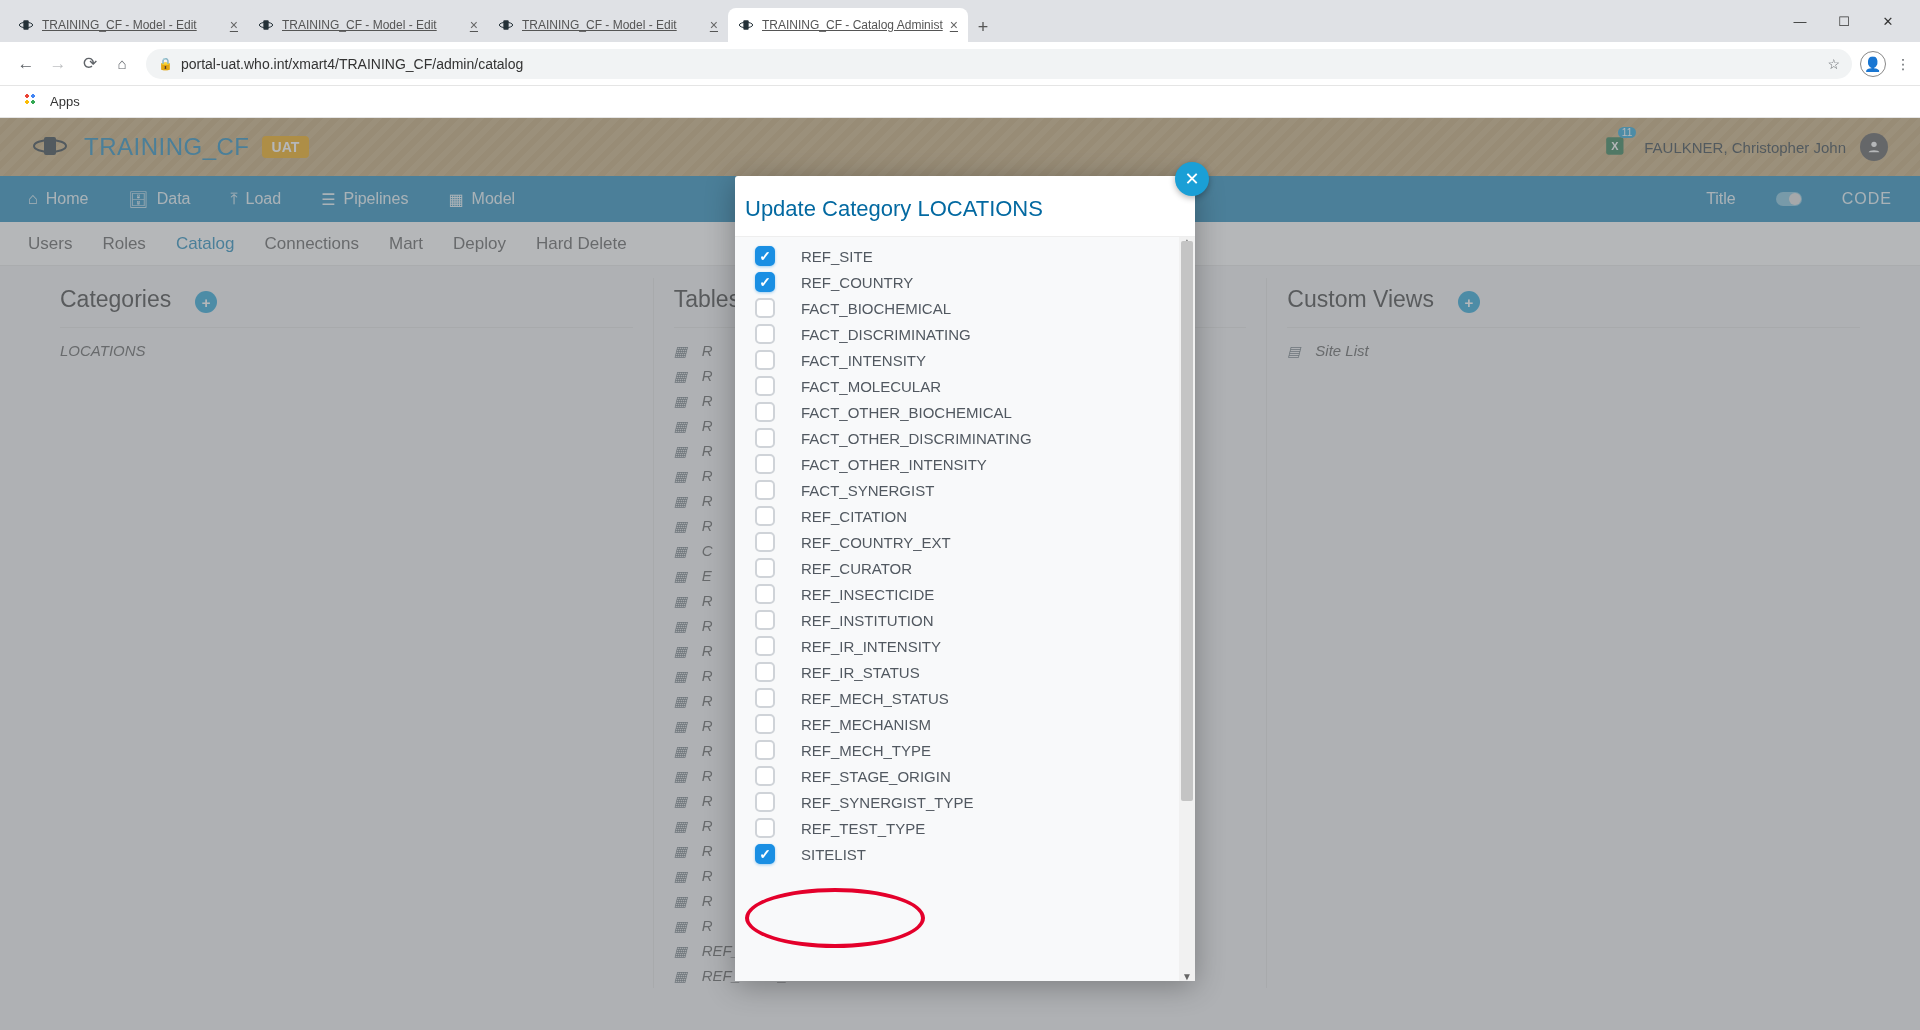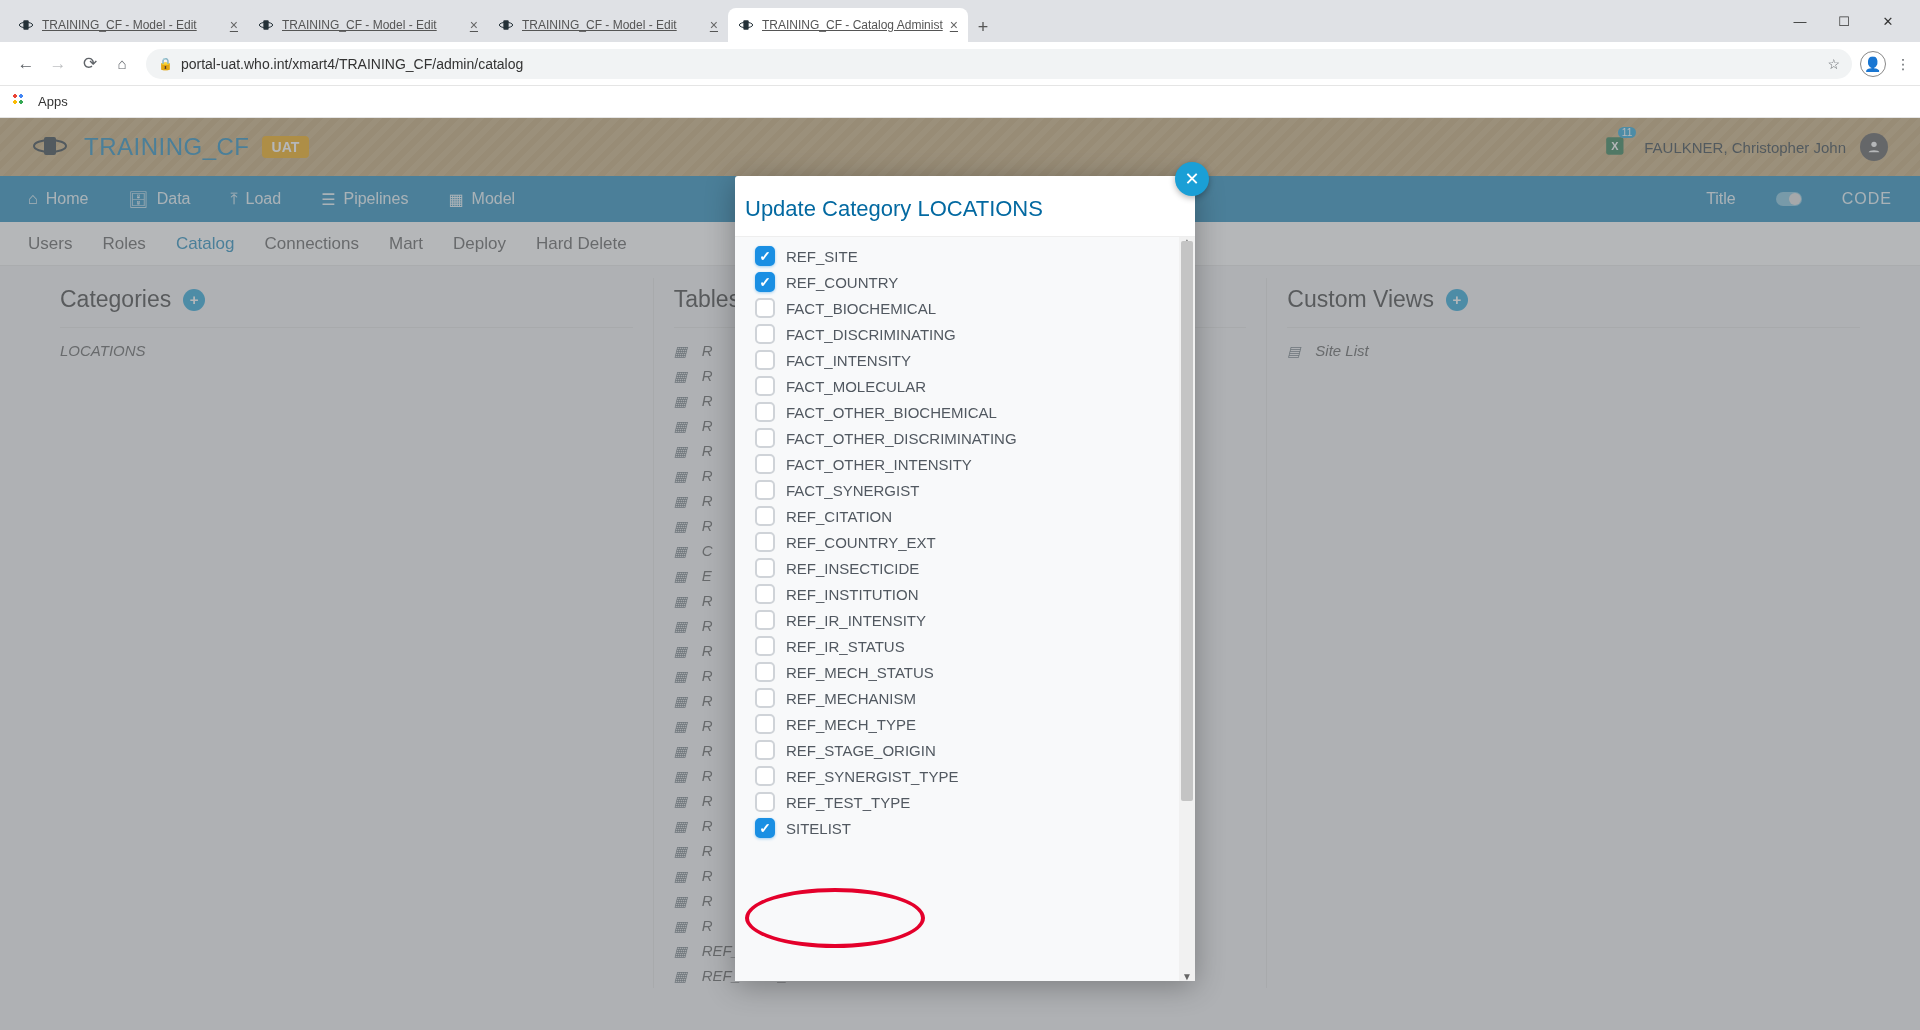--- a/index.html
+++ b/index.html
@@ -58,21 +58,21 @@
     padding: 0 10px; border-bottom: 1px solid #e5e5e5;
   }
   .addr-btn { width: 32px; height: 32px; display: flex; align-items: center; justify-content: center; color: #5f6368; cursor: pointer; font-size: 17px; }
   .addr-field {
     flex: 1; height: 30px; background: #f1f3f4; border-radius: 15px;
     display: flex; align-items: center; padding: 0 12px; margin: 0 8px;
     font-size: 14px; color: #333;
   }
   .addr-field .lock { margin-right: 8px; color: #606367; font-size: 12px; }
   .addr-right { display: flex; align-items: center; gap: 10px; color: #5f6368; }
-  .bookmarks-bar { height: 32px; background:#fff; display:flex; align-items:center; padding: 0 12px; border-bottom:1px solid #e5e5e5; font-size: 13px; color:#333;}
+  .bookmarks-bar { height: 32px; background:#fff; display:flex; align-items:center; padding: 0 24px; border-bottom:1px solid #e5e5e5; font-size: 13px; color:#333;}
   .bookmarks-bar .apps-icon { width:16px; height:16px; margin-right:8px; display:inline-block;
     background:
       radial-gradient(circle,#ea4335 2px,transparent 2px) 0 0/6px 6px,
       radial-gradient(circle,#4285f4 2px,transparent 2px) 6px 0/6px 6px,
       radial-gradient(circle,#fbbc05 2px,transparent 2px) 0 6px/6px 6px,
       radial-gradient(circle,#34a853 2px,transparent 2px) 6px 6px/6px 6px;
     background-repeat: no-repeat;
     width:18px; height:18px;
   }
   
@@ -104,21 +104,21 @@
   }
   .sub-nav .sub-item { cursor:pointer; }
   .sub-nav .sub-item.active { color:#1484b8; font-weight:500; }
   
   .content {
     display:flex; padding: 12px 40px 0 40px; gap: 0;
   }
   .col { flex:1; padding: 0 20px; }
   .col + .col { border-left: 1px solid #e2e2e2; }
   .col-header {
-    display:flex; align-items:center; gap:12px; padding: 8px 0 14px 0;
+    display:flex; align-items:flex-end; gap:24px; padding: 8px 0 14px 0;
     border-bottom: 1px solid #e2e2e2; margin-bottom: 10px;
   }
   .col-header h2 { font-size: 23px; font-weight:400; color:#333; }
   .add-btn { width:22px; height:22px; border-radius:50%; background:#1a9fd6; color:#fff; display:flex; align-items:center; justify-content:center; font-size:15px; font-weight:bold; cursor:pointer;}
   .list-row { display:flex; align-items:center; gap:10px; padding:4px 0; color:#555; font-size:15px;font-style:italic;}
   .row-icon { color:#606d74; font-size:14px; width:18px; }
   
   .dim {
     position:absolute; left:0; right:0; top:118px; bottom:0;
     background: rgba(120,124,128,0.55);
@@ -134,21 +134,21 @@
     background:#1a9fd6; border-radius:50%; color:#fff; display:flex;
     align-items:center; justify-content:center; font-size:18px; cursor:pointer;
     box-shadow:0 2px 6px rgba(0,0,0,.3);
   }
   .modal-header { text-align:left; font-size:22px; color:#0369a1; padding:20px 10px 14px 10px; }
   .modal-body { flex:1; overflow:hidden; position:relative; border-top:1px solid #eee; background:#f8f9fa; padding: 6px 0 6px 20px;}
   .modal-scroll { position:absolute; right:0; top:0; bottom:0; width:16px; background:#f1f1f1; }
   .modal-scroll .thumb { position:absolute; left:2px; right:2px; top:4px; height:560px; background:#c4c4c4; border-radius:2px;}
   .modal-scroll .arrow { position:absolute; left:0; right:0; text-align:center; font-size:10px; color:#666;}
   .modal-scroll .arrow.up{ top:-1px;} .modal-scroll .arrow.down{ bottom:-1px;}
-  .chk-row { display:flex; align-items:center; gap:11px; height:26px; font-size:15px; color:#515860;}
+  .chk-row { display:flex; align-items:center; gap:26px; height:26px; font-size:15px; color:#515860;}
   .chk {
     width:20px; height:20px; border:2px solid #cfd3d8; border-radius:5px; background:#fff;
     display:flex; align-items:center; justify-content:center; cursor:pointer;
   }
   .chk.checked { background:#1a8fe3; border-color:#1a8fe3; box-shadow: 0 1px 3px rgba(26,143,227,.4);}
   .chk.checked::after { content:"✓"; color:#fff; font-size:14px; font-weight:bold; }
   .highlight-ellipse {
     position:absolute; width:180px; height:60px; border:4px solid #e4002b; border-radius:50%;
     left:745px; top:888px; z-index:20; pointer-events:none;
   }
@@ -481,20 +481,24 @@
         <div class="chk-row">
           <span class="chk"></span>
           <span>REF_CITATION</span>
         </div>
         <div class="chk-row">
           <span class="chk"></span>
           <span>REF_COUNTRY_EXT</span>
         </div>
         <div class="chk-row">
           <span class="chk"></span>
+          <span>REF_CURATOR</span>
+        </div>
+        <div class="chk-row">
+          <span class="chk"></span>
           <span>REF_INSECTICIDE</span>
         </div>
         <div class="chk-row">
           <span class="chk"></span>
           <span>REF_INSTITUTION</span>
         </div>
         <div class="chk-row">
           <span class="chk"></span>
           <span>REF_IR_INTENSITY</span>
         </div>

